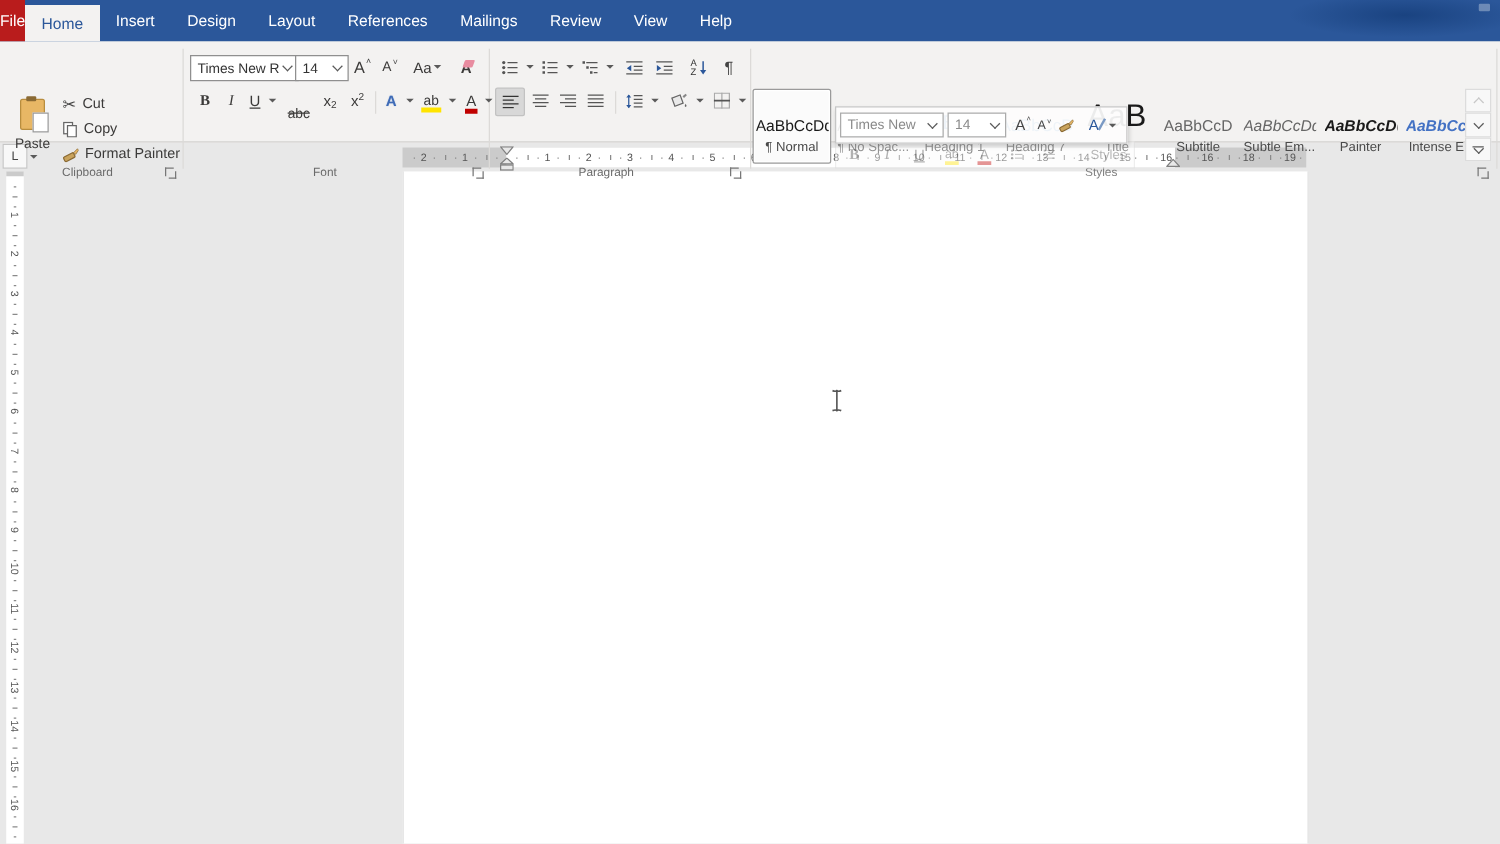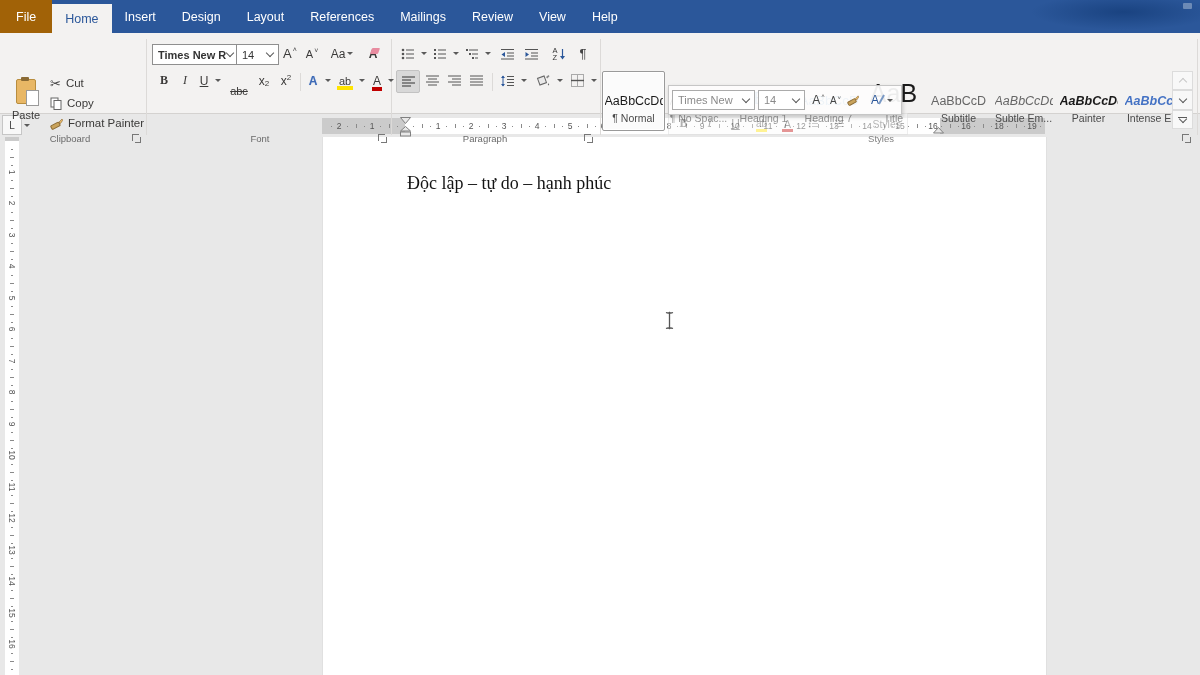--- a/index.html
+++ b/index.html
@@ -3,21 +3,21 @@
 <meta charset="utf-8">
 <style>
   html,body{margin:0;padding:0;}
   body{width:1200px;height:675px;overflow:hidden;position:relative;
        font-family:"Liberation Sans",sans-serif;background:#e8e8e8;
        -webkit-font-smoothing:antialiased;}
   
   .tabbar{position:absolute;left:0;top:0;width:1200px;height:33px;background:#2b579a;
           display:flex;align-items:stretch;z-index:40;}
   .tab{color:#fff;font-size:12.5px;display:flex;align-items:center;padding:0 13px;cursor:default;}
-  .tab.file{padding:0 16px;background:#a16207;}
+  .tab.file{padding:0 0;background:#b91c1c;}
   .tab.active{background:#f3f2f1;color:#2b579a;margin-top:4px;align-items:center;}
   .tellme{display:flex;align-items:center;color:#fff;font-size:12.5px;gap:8px;padding:0 10px;}
   .blur-patch{position:absolute;right:0;top:0;width:170px;height:30px;
      background:radial-gradient(ellipse at 55% 40%, rgba(20,60,120,.75) 0%, rgba(20,60,120,0) 70%);}
   .tiny-corner{position:absolute;right:8px;top:3px;width:9px;height:6px;background:#8aa2c4;opacity:.7;border-radius:1px;}
   
   .ribbon{position:absolute;left:0;top:33px;width:1200px;height:80px;background:#f3f2f1;
           border-bottom:1px solid #d4d2d0;z-index:20;}
   .vsep{position:absolute;top:6px;height:96px;width:1px;background:#dcdad8;}
   .grouplabel{position:absolute;top:100px;font-size:9.5px;color:#6a6a6a;text-align:center;}
@@ -162,21 +162,21 @@
           <rect x="1" y="7" width="9" height="4" rx="1" fill="#c9a35c" stroke="#8a6a34" transform="rotate(-28 5 9)"></rect>
           <path d="M9 5 L12 2 L12.8 3.2 L10.5 6.5 Z" fill="#e8b765" stroke="#8a6a34" stroke-width=".6"></path>
         </svg>
     </span>
     <span>Format Painter</span>
   </div>
   <div class="grouplabel" style="left:30px;width:80px;">Clipboard</div>
   <div class="launcher" style="left:132px;"></div>
 
   <div class="combo" style="left:152px;top:11px;width:80px;">
-    <span style="white-space:nowrap;overflow:hidden;font-weight:bold;">Times New R</span>
+    <span style="white-space:nowrap;overflow:hidden;">Times New R</span>
     <span class="chev"></span>
   </div>
   <div class="combo" style="left:236px;top:11px;width:36px;">
     <span>14</span>
     <span class="chev"></span>
   </div>
   <div class="rbtn" style="left:280px;top:10px;width:20px;">
     <span style="font-size:13px;">A</span>
     <span style="font-size:7px;margin:-8px 0 0 1px;color:#444;">˄</span>
   </div>
@@ -672,22 +672,19 @@
     <span class="vtick" style="top: 484.375px; width: 2px; left: 6px;"></span>
     <span class="vtick" style="top: 492.25px;"></span>
     <span class="vtick" style="top: 500.125px; width: 2px; left: 6px;"></span>
     <span class="vtick" style="top: 515.875px; width: 2px; left: 6px;"></span>
     <span class="vtick" style="top: 523.75px;"></span>
     <span class="vtick" style="top: 531.625px; width: 2px; left: 6px;"></span>
   </div>
 
 <div class="docarea">
   <div class="page">
-    <div class="dline" style="left:84px;top:36px;">
-      <span>Độc lập – tự do – hạnh phúc</span>
-    </div>
   </div>
   <div class="ibeam">
     <svg width="11" height="19" viewBox="0 0 11 19">
         <path d="M2 1.5 Q4.5 2.5 5.5 1.5 Q6.5 2.5 9 1.5 M5.5 2 V17 M2 17.5 Q4.5 16.5 5.5 17.5 Q6.5 16.5 9 17.5" fill="none" stroke="#555" stroke-width="1.3"></path>
       </svg>
   </div>
 </div>
 
 </body></html>

